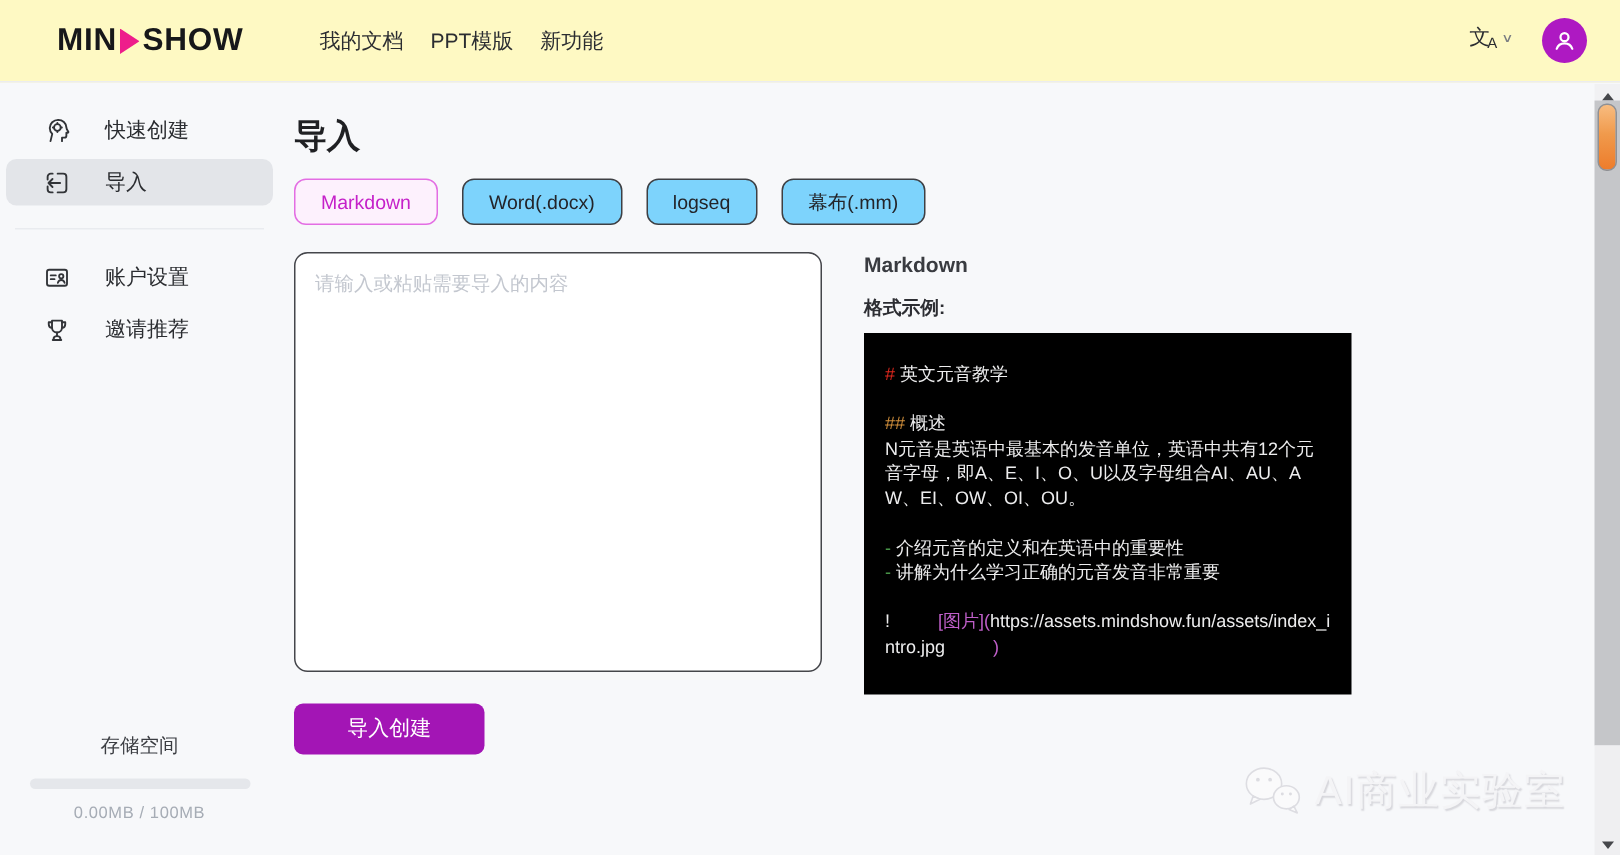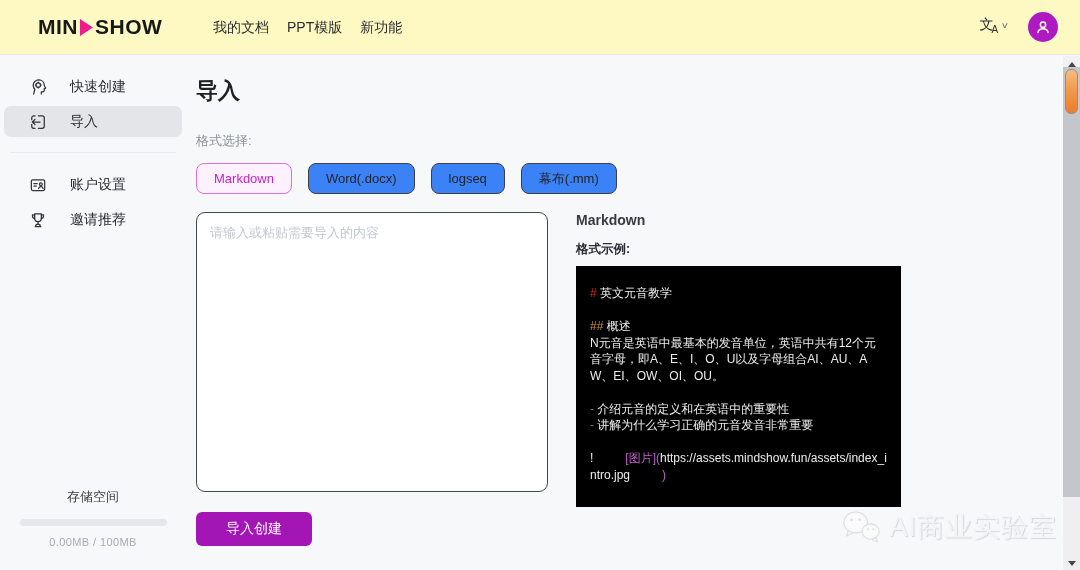--- a/index.html
+++ b/index.html
@@ -34,43 +34,43 @@
   .storage{position:absolute;bottom:22px;left:0;width:186px;text-align:center;}
   .storage-title{font-size:13px;color:#3b3d42;}
   .storage-bar{width:147px;height:7px;border-radius:4px;background:#e5e7eb;margin:13px auto 10px;overflow:hidden;}
   .storage-fill{height:100%;width:0%;background:#a315b5;border-radius:4px;}
   .storage-usage{font-size:11px;color:#a6acb5;letter-spacing:.4px;}
   
   .main{position:absolute;left:196px;top:55px;right:17px;bottom:0;}
   .page-title{margin:21px 0 0;font-size:22px;font-weight:700;color:#1f2023;}
   .format-label{margin-top:26px;font-size:13px;color:#8b919c;}
   .format-row{margin-top:13px;display:flex;gap:16px;}
-  .fmt-btn{height:31px;padding:0 17px;border-radius:8px;border:1px solid #3e3f43;background:#3b82f6;
+  .fmt-btn{height:31px;padding:0 17px;border-radius:8px;border:1px solid #3e3f43;background:#7dd3fc;
     font-size:13px;color:#232429;cursor:pointer;font-family:inherit;}
   .fmt-btn.selected{border-color:#e36ee3;background:#fdf1fd;color:#c521c9;}
   .content-row{margin-top:18px;display:flex;gap:28px;}
   .import-textarea{width:352px;height:280px;box-sizing:border-box;border:1px solid #45464b;border-radius:9px;
     background:#fff;resize:none;padding:11px 13px;font-size:13px;font-family:inherit;color:#333;outline:none;}
   .import-textarea::placeholder{color:#c3c7cf;}
-  .import-btn{margin-top:16px;width:116px;height:34px;background:#a315b5;color:#fff;border:none;border-radius:6px;
+  .import-btn{margin-top:16px;width:127px;height:34px;background:#a315b5;color:#fff;border:none;border-radius:6px;
     font-size:14px;cursor:pointer;font-family:inherit;}
   
   .help{width:325px;}
   .help-title{font-size:14px;font-weight:700;color:#393b40;}
   .help-desc{margin-top:5px;font-size:12px;color:#71767f;line-height:1.55;}
   .example-label{margin-top:13px;font-size:12.5px;font-weight:700;color:#2d2e33;}
   .code-block{margin-top:8px;background:#000;padding:19px 14px 24px;font-size:12px;line-height:16.5px;color:#ededee;}
   .code-line{min-height:16.5px;word-break:break-all;}
   .code-blank{height:16.5px;}
   .tok-red{color:#e0281e;}
   .tok-orange{color:#d2903c;}
   .tok-green{color:#4d9e4d;}
   .tok-magenta{color:#bf5fc9;margin-left:32px;}
   
-  .watermark{position:absolute;right:23px;bottom:24px;display:flex;align-items:center;gap:5px;z-index:2;}
+  .watermark{position:absolute;right:36px;bottom:24px;display:flex;align-items:center;gap:5px;z-index:2;}
   .watermark-text{font-size:27px;color:#f4f4f6;text-shadow:1px 1px 1px #d6d6db;letter-spacing:1px;}
   
   .scrollbar{position:absolute;right:0;top:56px;bottom:0;width:17px;z-index:7;}
   .sb-top{height:11px;background:#f1f1f3;display:flex;align-items:flex-end;justify-content:center;cursor:pointer;}
   .arrow-up{width:0;height:0;border-left:4px solid transparent;border-right:4px solid transparent;border-bottom:5px solid #46474b;}
   .sb-track{height:430px;background:#c5c6c9;position:relative;cursor:pointer;}
   .sb-thumb{position:absolute;top:2px;left:2px;right:2px;height:45px;box-sizing:border-box;
     border:1px solid #8f9094;border-radius:6px;background:linear-gradient(180deg,#f8bc80 0%,#f09a4c 45%,#ed7c2b 100%);cursor:grab;}
   .sb-bottom{position:absolute;top:441px;bottom:0;left:0;right:0;background:#efeff1;}
   .sb-down{position:absolute;bottom:4px;left:0;right:0;display:flex;justify-content:center;cursor:pointer;}
@@ -148,21 +148,20 @@
     <div class="storage-title">存储空间</div>
     <div class="storage-bar">
       <div class="storage-fill"></div>
     </div>
     <div class="storage-usage">0.00MB / 100MB</div>
   </div>
 </div>
 
 <div class="main">
   <h1 class="page-title">导入</h1>
-  <div class="format-label">格式选择:</div>
 
   <div class="format-row">
     <button class="fmt-btn selected">Markdown</button>
     <button class="fmt-btn">Word(.docx)</button>
     <button class="fmt-btn">logseq</button>
     <button class="fmt-btn">幕布(.mm)</button>
   </div>
 
   <div class="content-row">
     <div>

